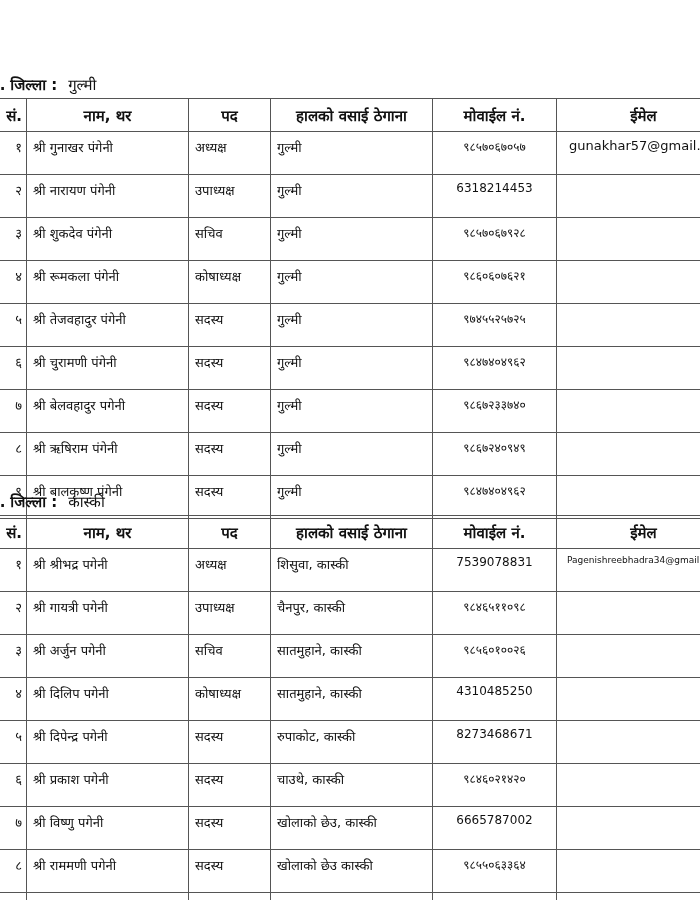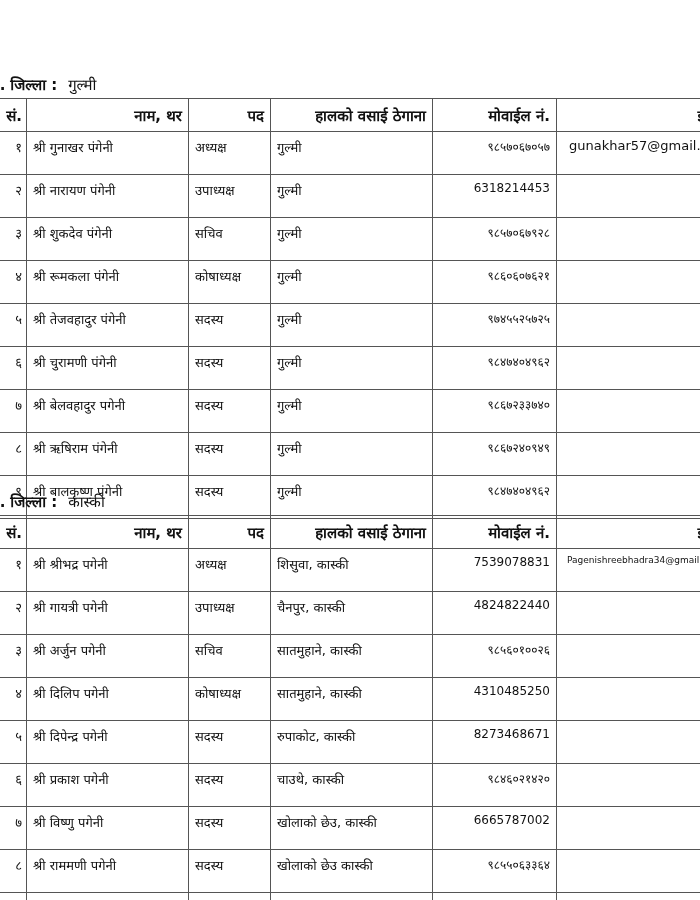--- a/index.html
+++ b/index.html
@@ -14,27 +14,27 @@
   .district-heading .label { font-weight: bold; }
   .district-heading .value { margin-left: 6px; font-weight: normal; }
   table.member-table {
     position: absolute; left: -30px; border-collapse: collapse;
     table-layout: fixed; width: 760px; font-size: 13px;
   }
   table.member-table th, table.member-table td {
     border: 1px solid #555; padding: 0 6px; overflow: hidden; white-space: nowrap;
   }
   table.member-table th {
-    height: 32px; font-size: 15px; font-weight: bold; text-align: right;
+    height: 32px; font-size: 15px; font-weight: bold; text-align: center;
   }
   table.member-table td {
     height: 36px; vertical-align: top; padding-top: 6px;
   }
   table.member-table td.sn { text-align: right; padding-right: 4px; }
-  table.member-table td.mobile { text-align: right; font-size: 12px; }
+  table.member-table td.mobile { text-align: center; font-size: 12px; }
   table.member-table td.email { font-size: 13px; padding-left: 12px; }
   table.member-table td.email.small { font-size: 9px; padding-left: 10px; }
   col.c-sn { width: 56px; }
   col.c-name { width: 162px; }
   col.c-post { width: 82px; }
   col.c-addr { width: 162px; }
   col.c-mob { width: 124px; }
   col.c-email { width: 174px; }
 </style>
 </head>
@@ -173,21 +173,21 @@
       <td>अध्यक्ष</td>
       <td>शिसुवा, कास्की</td>
       <td class="mobile">7539078831</td>
       <td class="email small">Pagenishreebhadra34@gmail.com</td>
     </tr>
     <tr>
       <td class="sn">२</td>
       <td>श्री गायत्री पगेनी</td>
       <td>उपाध्यक्ष</td>
       <td>चैनपुर, कास्की</td>
-      <td class="mobile">4824822440</td>
+      <td class="mobile">९८४६५११०९८</td>
       <td class="email"></td>
     </tr>
     <tr>
       <td class="sn">३</td>
       <td>श्री अर्जुन पगेनी</td>
       <td>सचिव</td>
       <td>सातमुहाने, कास्की</td>
       <td class="mobile">९८५६०१००२६</td>
       <td class="email"></td>
     </tr>

